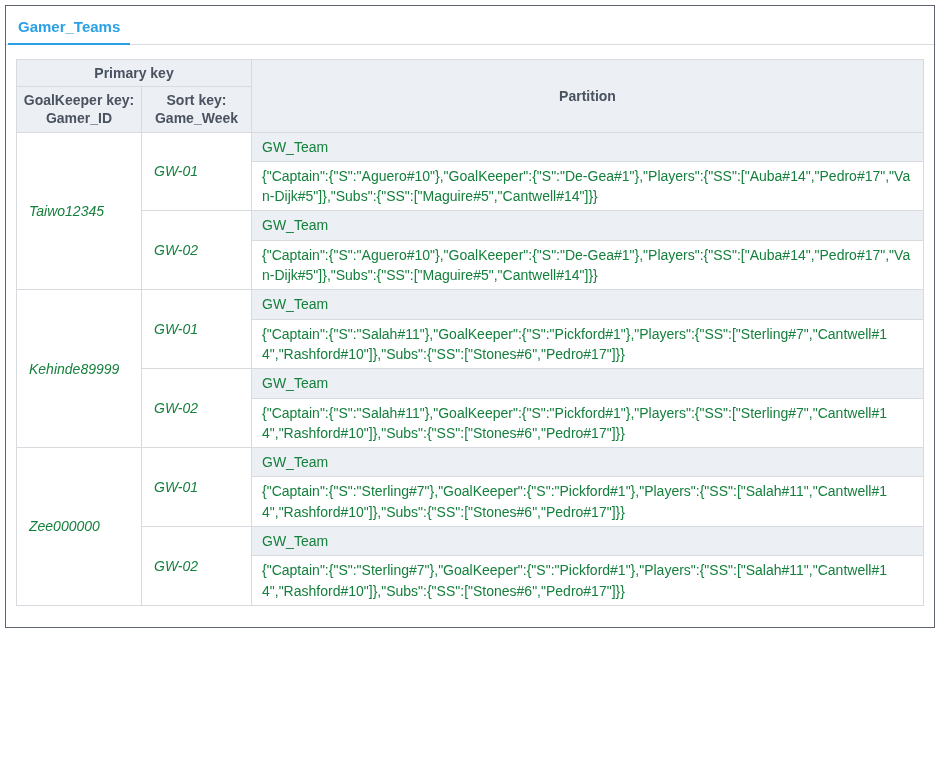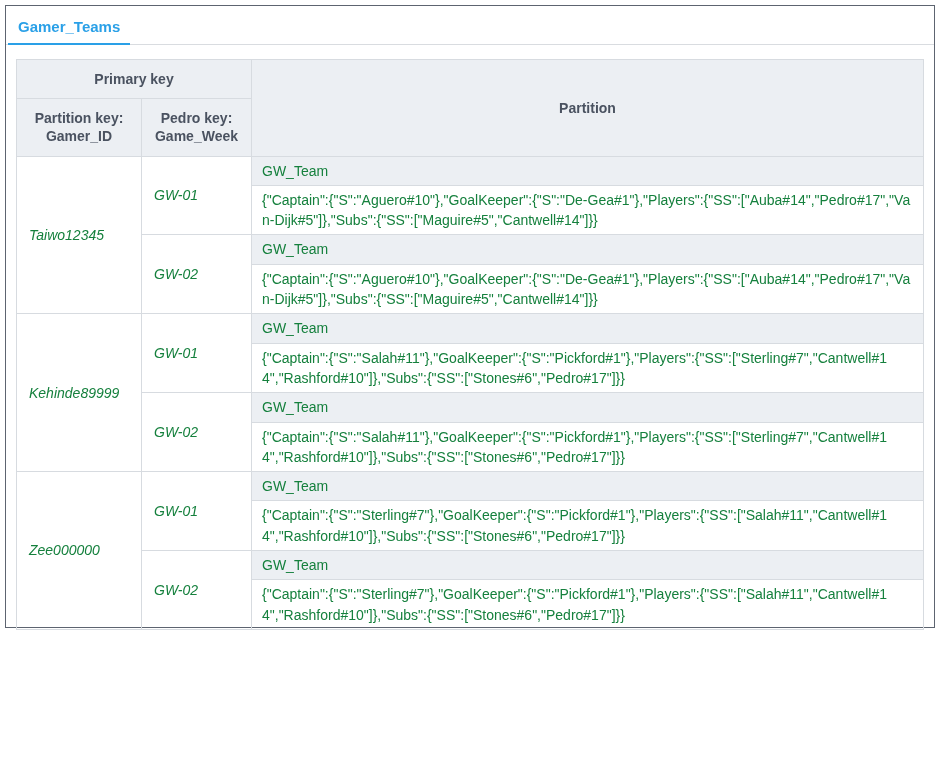--- a/index.html
+++ b/index.html
@@ -44,21 +44,21 @@
   th, td {
     border: 1px solid #d7dbe0;
     font-size: 14px;
     vertical-align: middle;
   }
   th {
     background: #eceff3;
     color: #4a5260;
     font-weight: 600;
     text-align: center;
-    padding: 10px 6px;
+    padding: 4px 6px;
     line-height: 1.3;
   }
   td {
     padding: 4px 10px;
     color: #15803d;
     line-height: 1.45;
     margin-left: 10px;
   }
   td.part, td.sort {
     text-align: left;
@@ -89,22 +89,22 @@
         <col class="c-part">
           <col class="c-sort">
           <col class="c-attr">
       </colgroup>
       <thead>
         <tr>
           <th colspan="2">Primary key</th>
           <th rowspan="2">Partition</th>
         </tr>
         <tr>
-          <th>Partition key: Gamer_ID</th>
-          <th>Pedro key: Game_Week</th>
+          <th>GoalKeeper key: Gamer_ID</th>
+          <th>Sort key: Game_Week</th>
         </tr>
       </thead>
       <tbody>
 
         <tr class="attr-label">
           <td class="part" rowspan="4">Taiwo12345</td>
           <td class="sort" rowspan="2">GW-01</td>
           <td class="attrcell">GW_Team</td>
         </tr>
         <tr>

